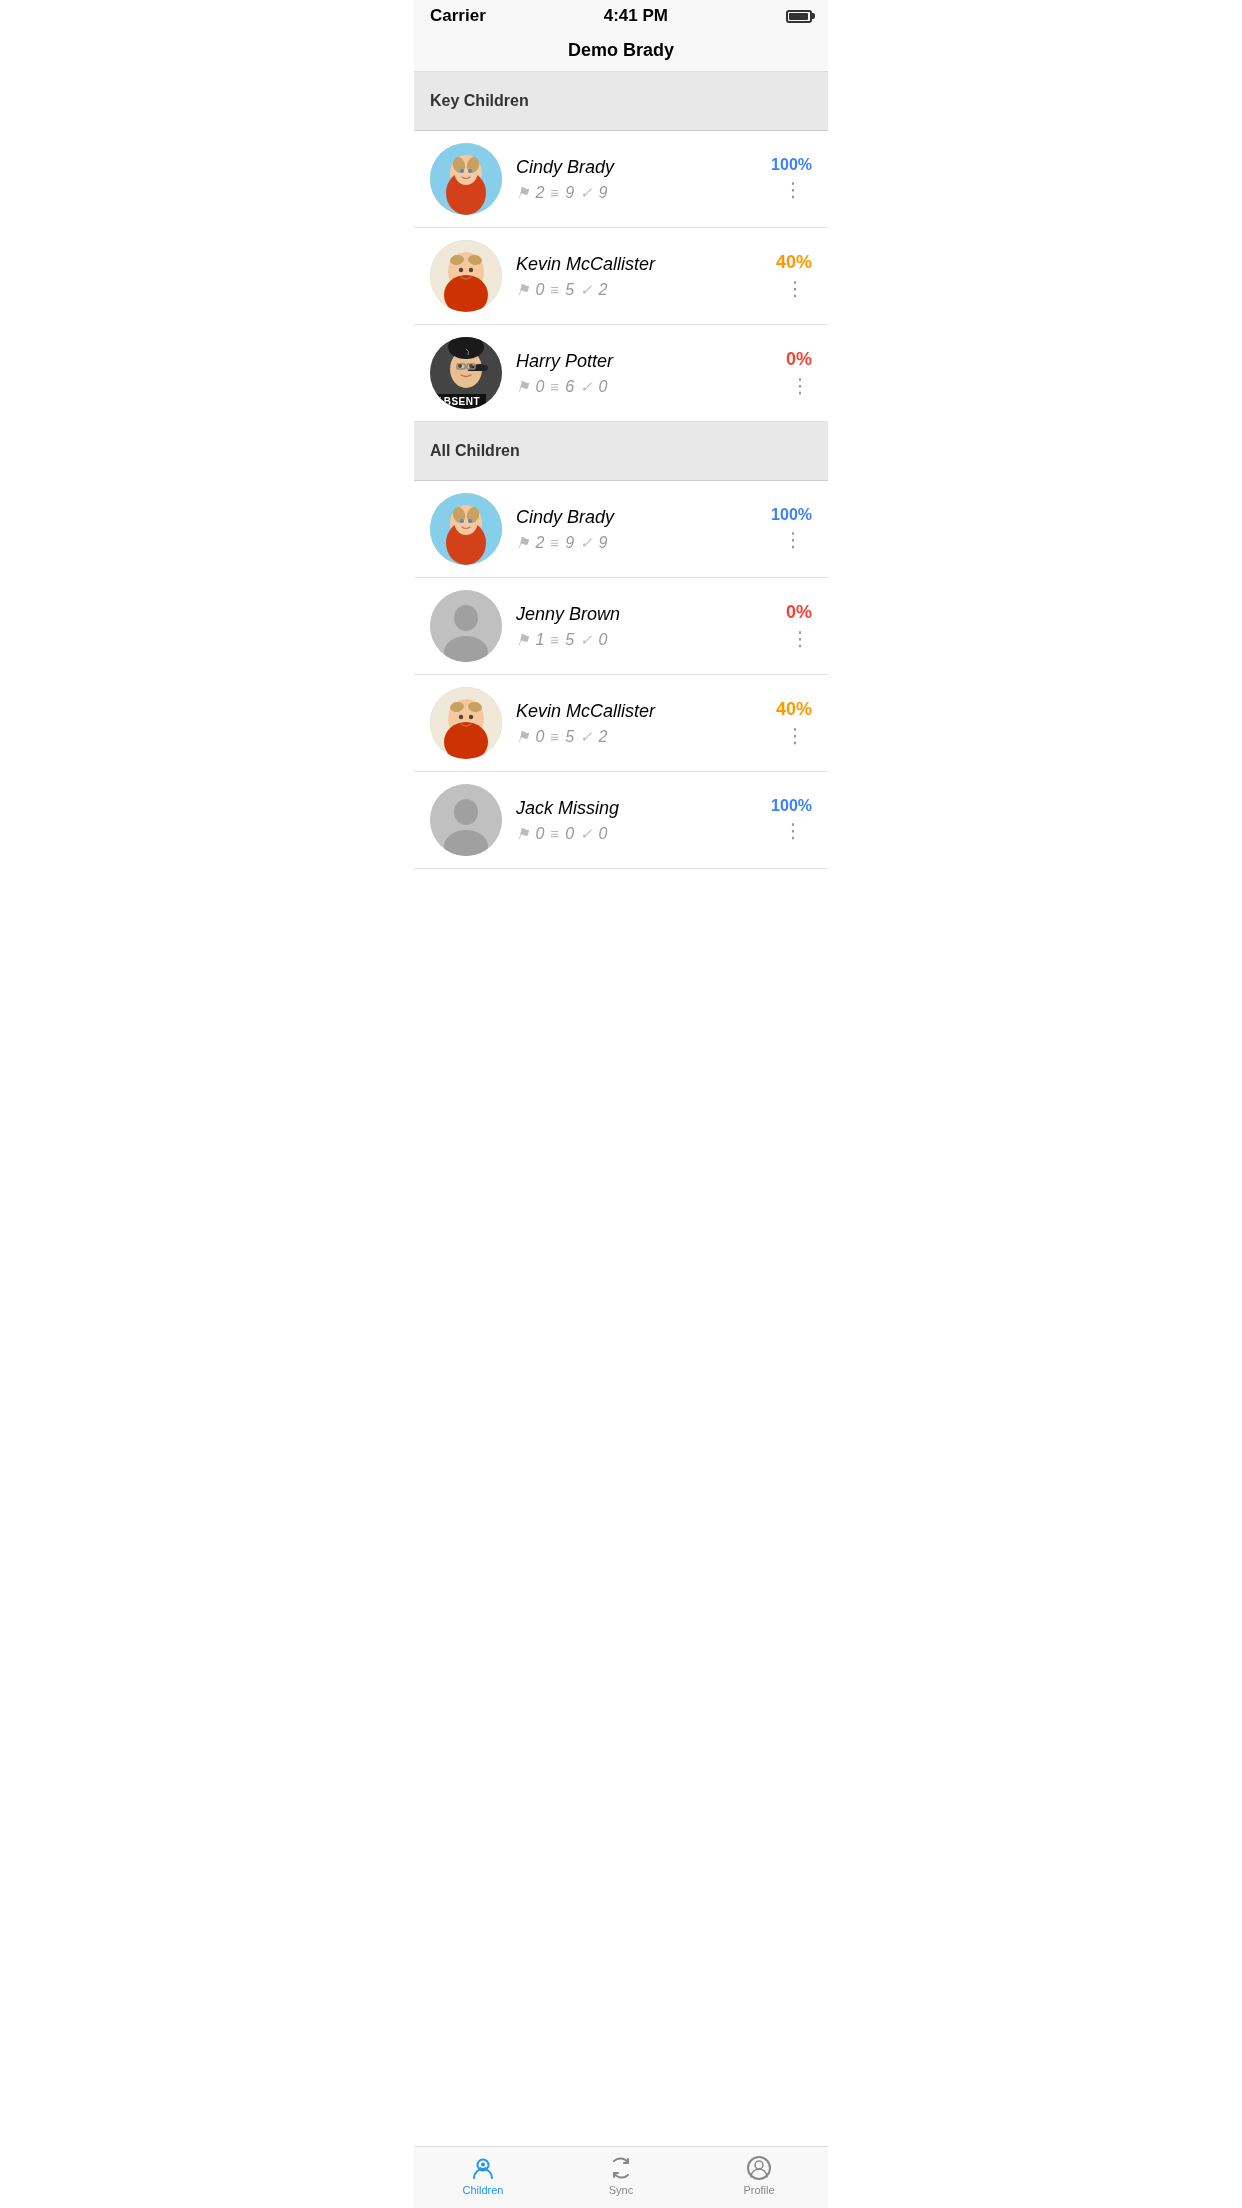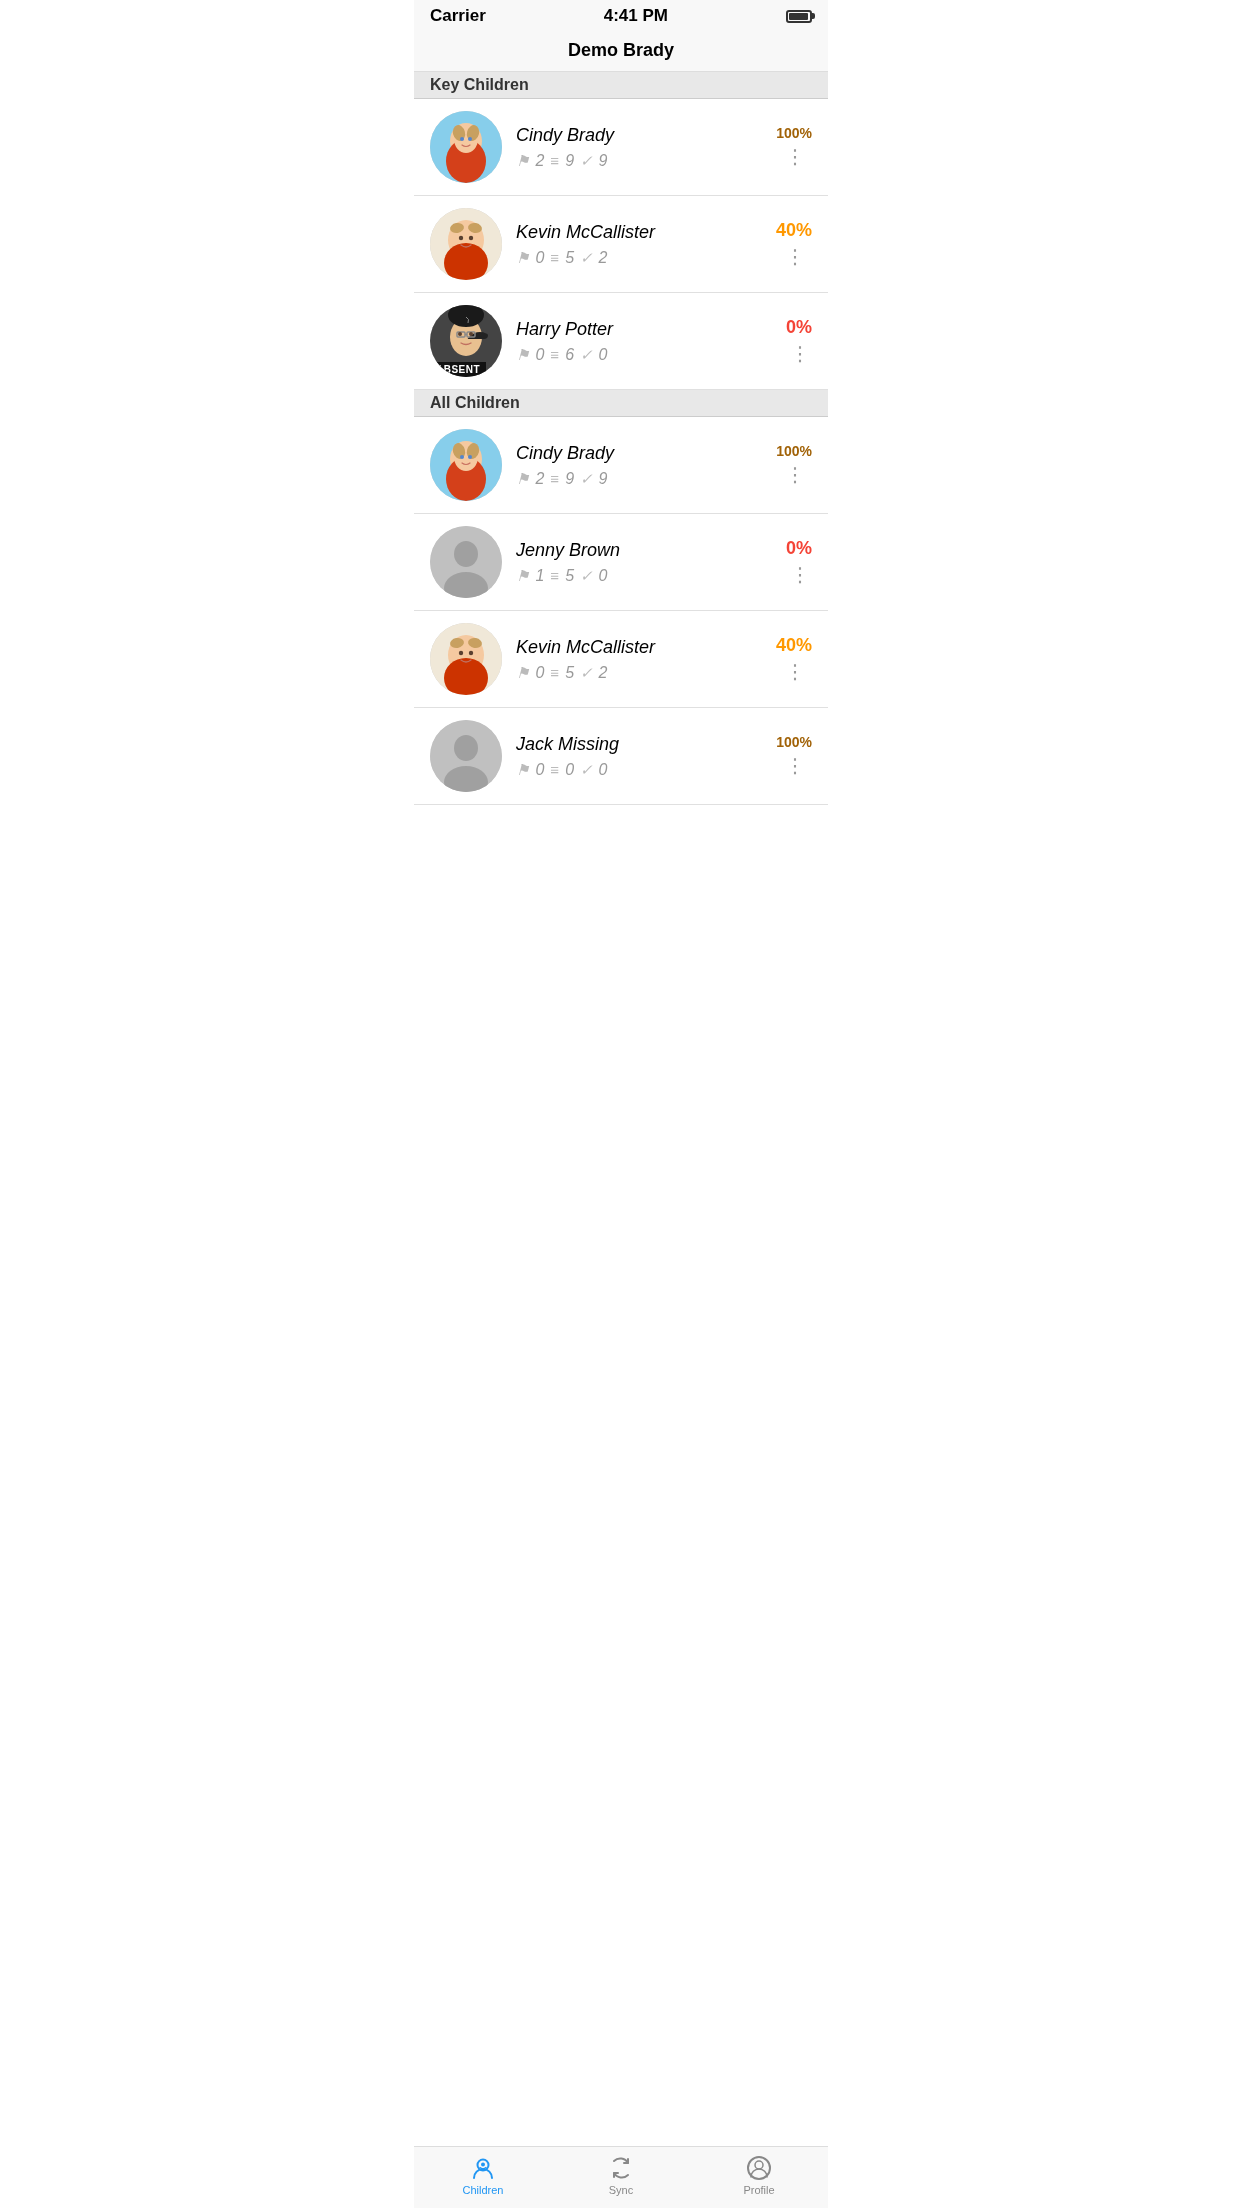--- a/index.html
+++ b/index.html
@@ -56,21 +56,21 @@
     }
     .app-header h1 {
       font-size: 18px;
       font-weight: 700;
       color: #000;
     }
 
     
     .section-header {
       background: #e8e8e8;
-      padding: 4px 16px;
+      padding: 20px 16px;
       font-size: 16px;
       font-weight: 600;
       color: #333;
       border-bottom: 1px solid #ccc;
     }
 
     
     .child-row {
       display: flex;
       align-items: center;
@@ -129,21 +129,21 @@
       font-size: 16px;
     }
 
     .child-right {
       display: flex;
       flex-direction: column;
       align-items: center;
       gap: 6px;
       margin-left: 8px;
     }
-    .pct-green { color: #a16207; font-size: 14px; font-weight: 600; }
+    .pct-green { color: #3b82f6; font-size: 16px; font-weight: 600; }
     .pct-amber { color: #ff9800; font-size: 18px; font-weight: 600; }
     .pct-red   { color: #f44336; font-size: 18px; font-weight: 600; }
 
     .more-btn {
       color: #999;
       font-size: 20px;
       cursor: pointer;
       line-height: 1;
       letter-spacing: 2px;
       writing-mode: vertical-rl;

